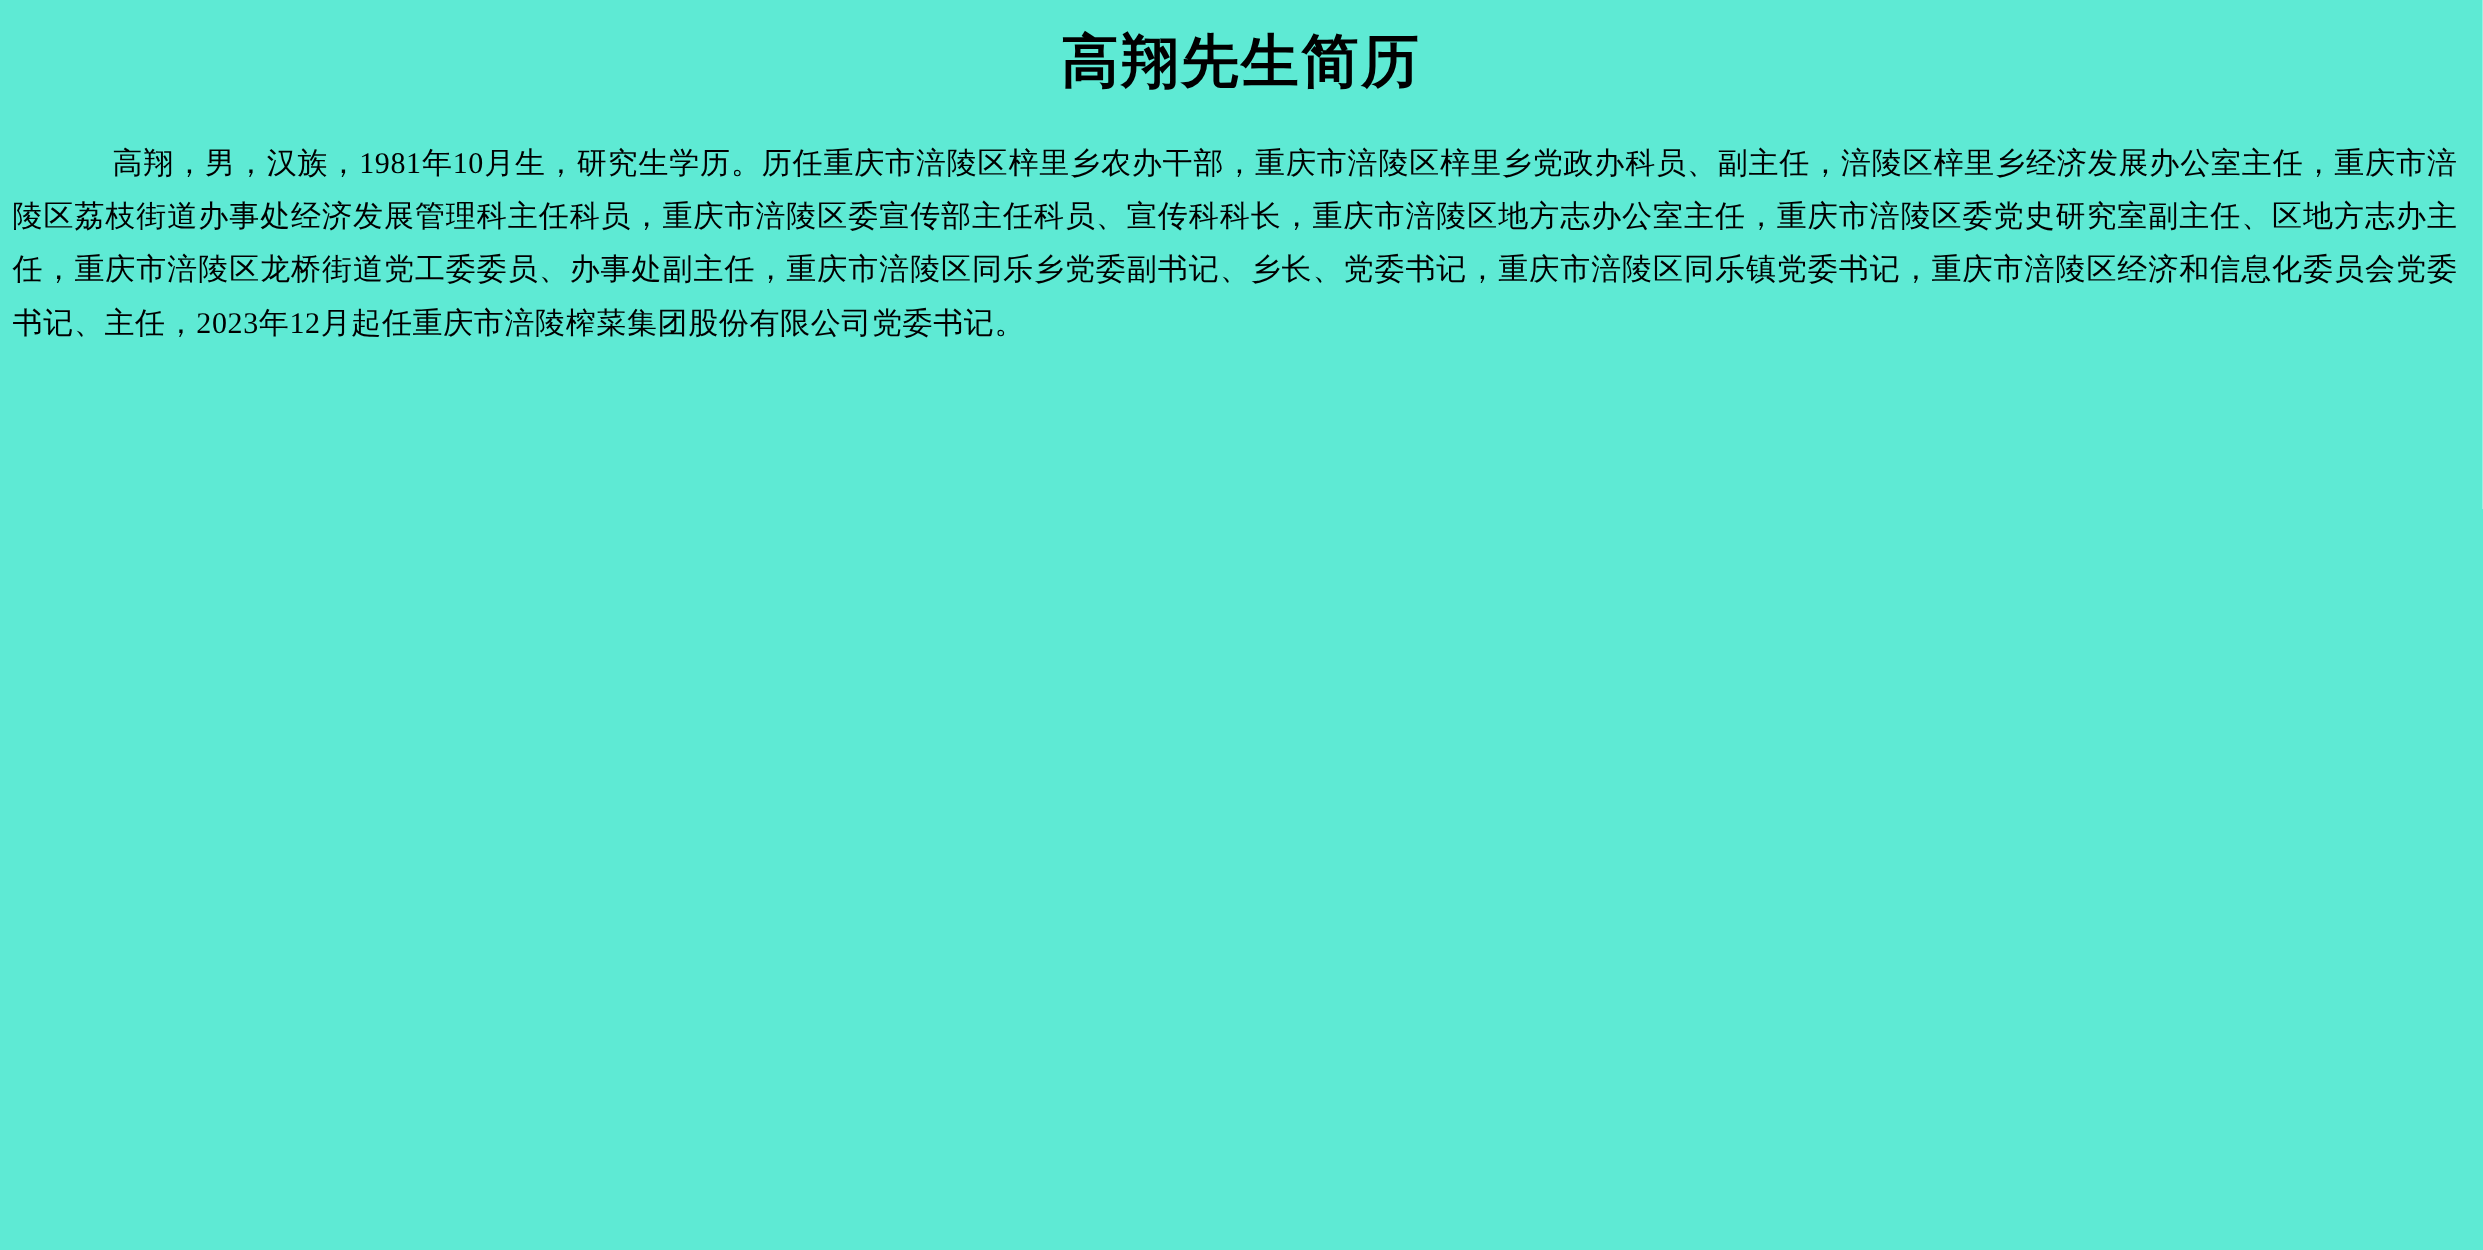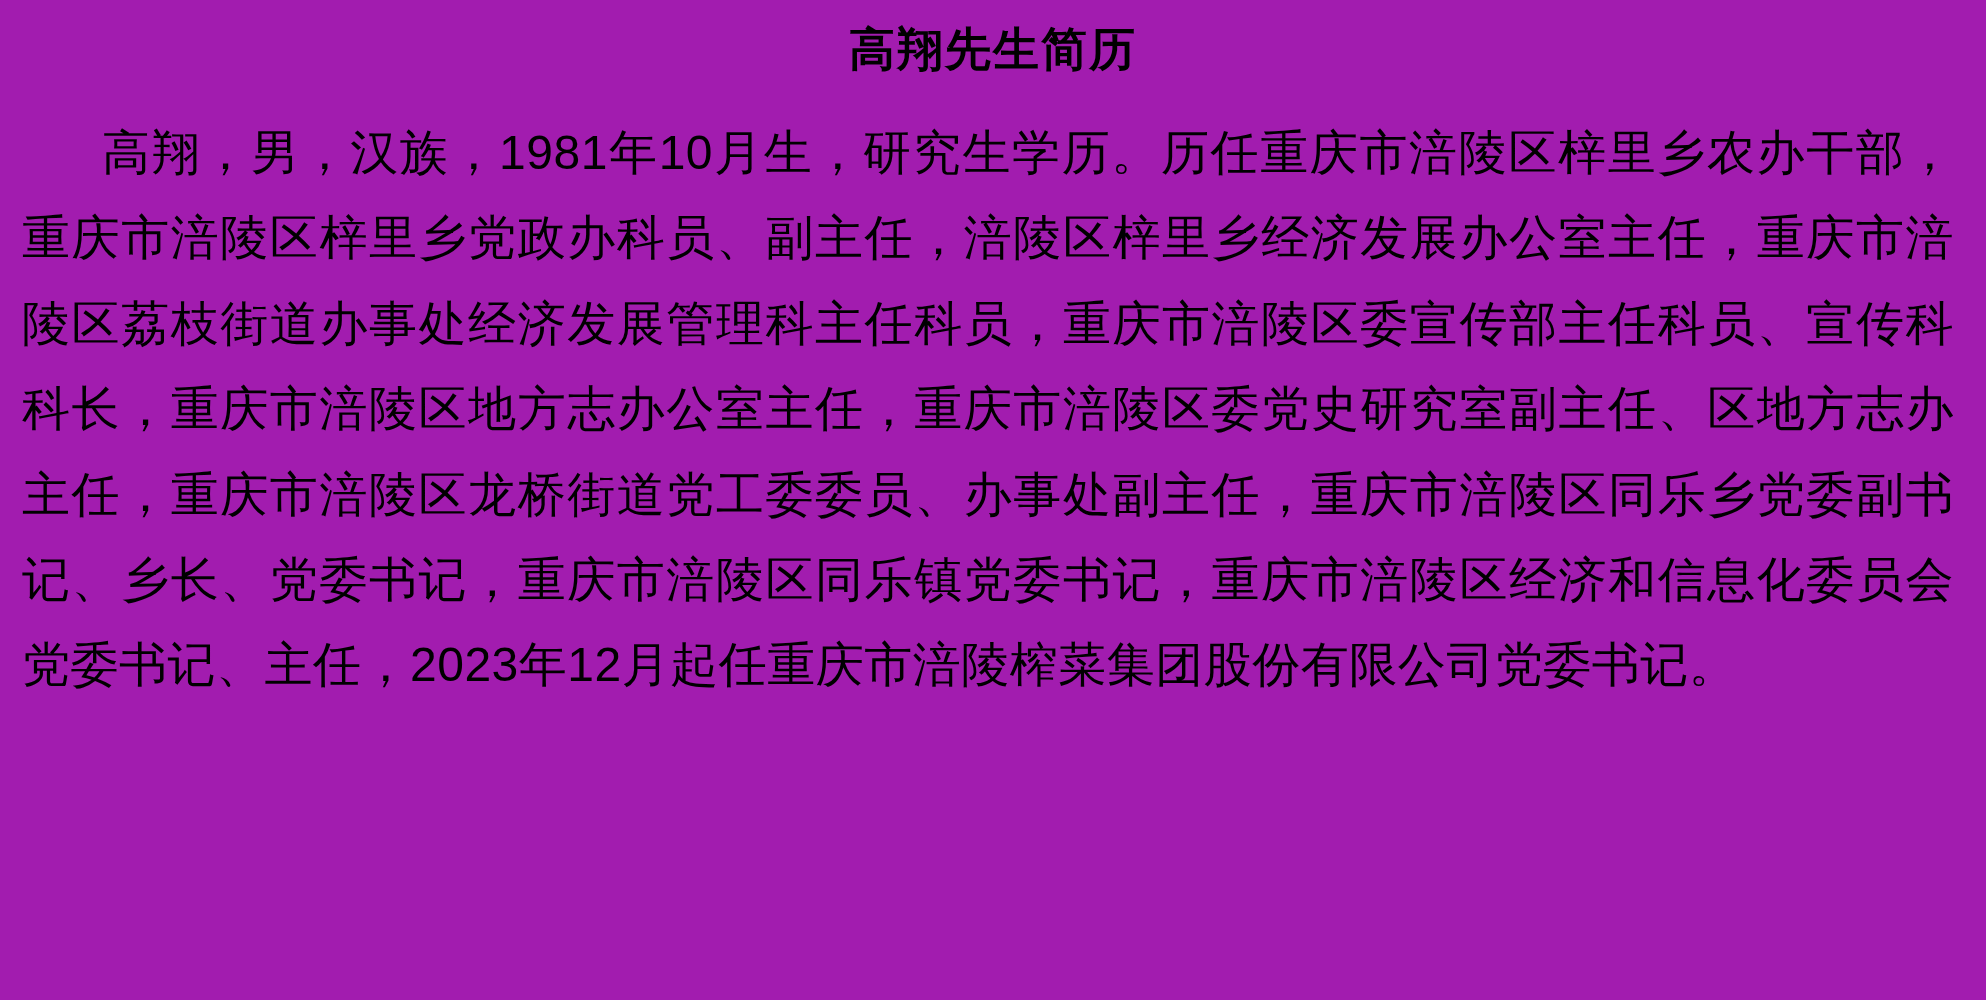--- a/index.html
+++ b/index.html
@@ -12,44 +12,44 @@
     height: 1000px;
     overflow: hidden;
     font-family: "DejaVu Serif", "Liberation Serif", serif;
     color: #000000;
   }
   .page {
     box-sizing: border-box;
     width: 1986px;
     height: 1000px;
     padding: 10px 0 0 0;
-    background: #a21caf;
+    background: #5eead4;
   }
   .doc-title {
     text-align: center;
     font-size: 46px;
     font-weight: bold;
     letter-spacing: 2px;
     line-height: 1.3;
     margin: 10px 0 30px 0;
     font-family: "DejaVu Serif", "Liberation Serif", serif;
   }
   .body-area {
     padding: 0 20px 0 10px;
   }
   .doc-paragraph {
-    font-size: 48px;
+    font-size: 24px;
     line-height: 1.78;
     text-align: justify;
     text-align-last: left;
     text-indent: 80px;
     letter-spacing: 0.5px;
     word-break: break-all;
-    margin: 12px;
-    font-family: Liberation Sans, sans-serif;
+    margin: 0;
+    font-family: Liberation Serif, serif;
   }
 </style>
 </head>
 <body>
 
 <div class="page">
   <h1 class="doc-title">高翔先生简历</h1>
   <div class="body-area">
     <p class="doc-paragraph">高翔，男，汉族，1981年10月生，研究生学历。历任重庆市涪陵区梓里乡农办干部，重庆市涪陵区梓里乡党政办科员、副主任，涪陵区梓里乡经济发展办公室主任，重庆市涪陵区荔枝街道办事处经济发展管理科主任科员，重庆市涪陵区委宣传部主任科员、宣传科科长，重庆市涪陵区地方志办公室主任，重庆市涪陵区委党史研究室副主任、区地方志办主任，重庆市涪陵区龙桥街道党工委委员、办事处副主任，重庆市涪陵区同乐乡党委副书记、乡长、党委书记，重庆市涪陵区同乐镇党委书记，重庆市涪陵区经济和信息化委员会党委书记、主任，2023年12月起任重庆市涪陵榨菜集团股份有限公司党委书记。</p>
   </div>

